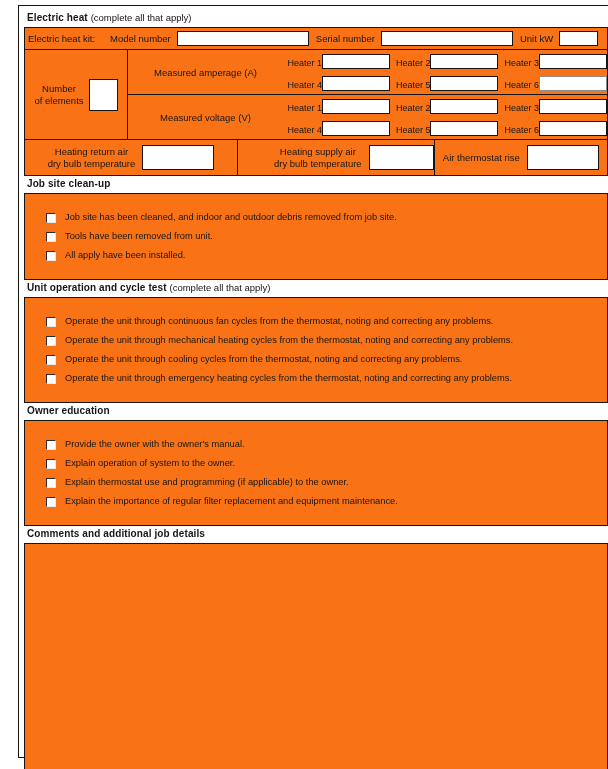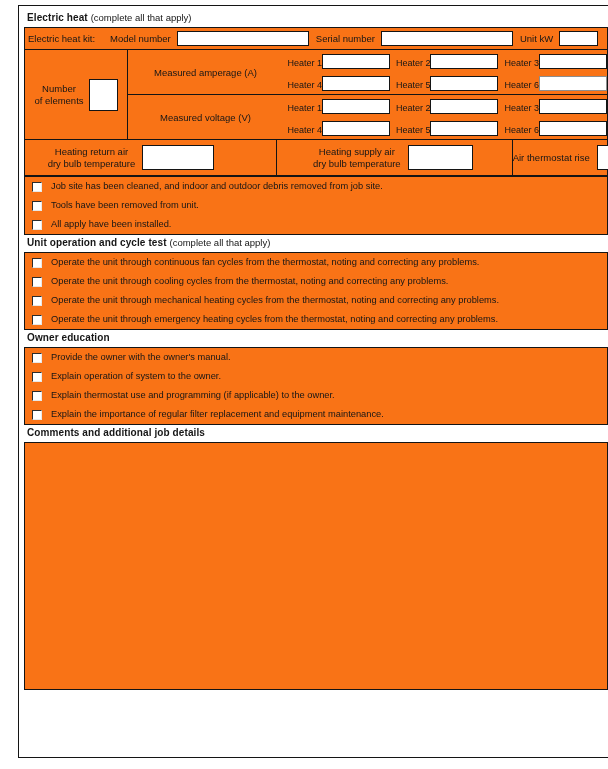--- a/index.html
+++ b/index.html
@@ -130,34 +130,33 @@
     align-items: flex-end;
   }
   .heater-cell .lbl { font-size: 9px; }
   .heater-cell + .heater-cell { margin-left: 6px; }
 
   
   .temp-row {
     display: flex;
     border-top: 1px solid #141414;
     height: 35px;
-    gap: 39px;
   }
   .temp-cell {
     display: flex;
     align-items: center;
     justify-content: center;
     gap: 7px;
     box-sizing: border-box;
   }
   .temp-cell + .temp-cell { border-left: 1px solid #141414; }
   .temp-cell .lbl { text-align: center; line-height: 12px; }
 
   
-  .check-box-outer { padding: 0; }
+  .check-box-outer { padding: 14px; }
   .chk-row {
     display: flex;
     align-items: center;
     height: 19px;
     padding-left: 7px;
   }
   .chk {
     width: 10px;
     height: 10px;
     flex: 0 0 10px;
@@ -303,20 +302,24 @@
         <span class="field" style="width:65px;height:25px;"></span>
       </div>
       <div class="temp-cell" style="flex:1 1 auto;">
         <span class="lbl">Air thermostat rise</span>
         <span class="field" style="width:72px;height:25px;"></span>
       </div>
     </div>
 
   </div>
 
+  <div class="sec-head">
+    <span>Job site clean-up</span>
+    <span class="sub"></span>
+  </div>
   <div class="box check-box-outer">
     <div class="chk-row">
       <span class="chk"></span>
       <span class="chk-label">Job site has been cleaned, and indoor and outdoor debris removed from job site.</span>
     </div>
     <div class="chk-row">
       <span class="chk"></span>
       <span class="chk-label">Tools have been removed from unit.</span>
     </div>
     <div class="chk-row">
@@ -329,25 +332,25 @@
     <span>Unit operation and cycle test</span>
     <span class="sub">(complete all that apply)</span>
   </div>
   <div class="box check-box-outer">
     <div class="chk-row">
       <span class="chk"></span>
       <span class="chk-label">Operate the unit through continuous fan cycles from the thermostat, noting and correcting any problems.</span>
     </div>
     <div class="chk-row">
       <span class="chk"></span>
+      <span class="chk-label">Operate the unit through mechanical heating cycles from the thermostat, noting and correcting any problems.</span>
+    </div>
+    <div class="chk-row">
+      <span class="chk"></span>
       <span class="chk-label">Operate the unit through cooling cycles from the thermostat, noting and correcting any problems.</span>
-    </div>
-    <div class="chk-row">
-      <span class="chk"></span>
-      <span class="chk-label">Operate the unit through mechanical heating cycles from the thermostat, noting and correcting any problems.</span>
     </div>
     <div class="chk-row">
       <span class="chk"></span>
       <span class="chk-label">Operate the unit through emergency heating cycles from the thermostat, noting and correcting any problems.</span>
     </div>
   </div>
 
   <div class="sec-head">
     <span>Owner education</span>
     <span class="sub"></span>

